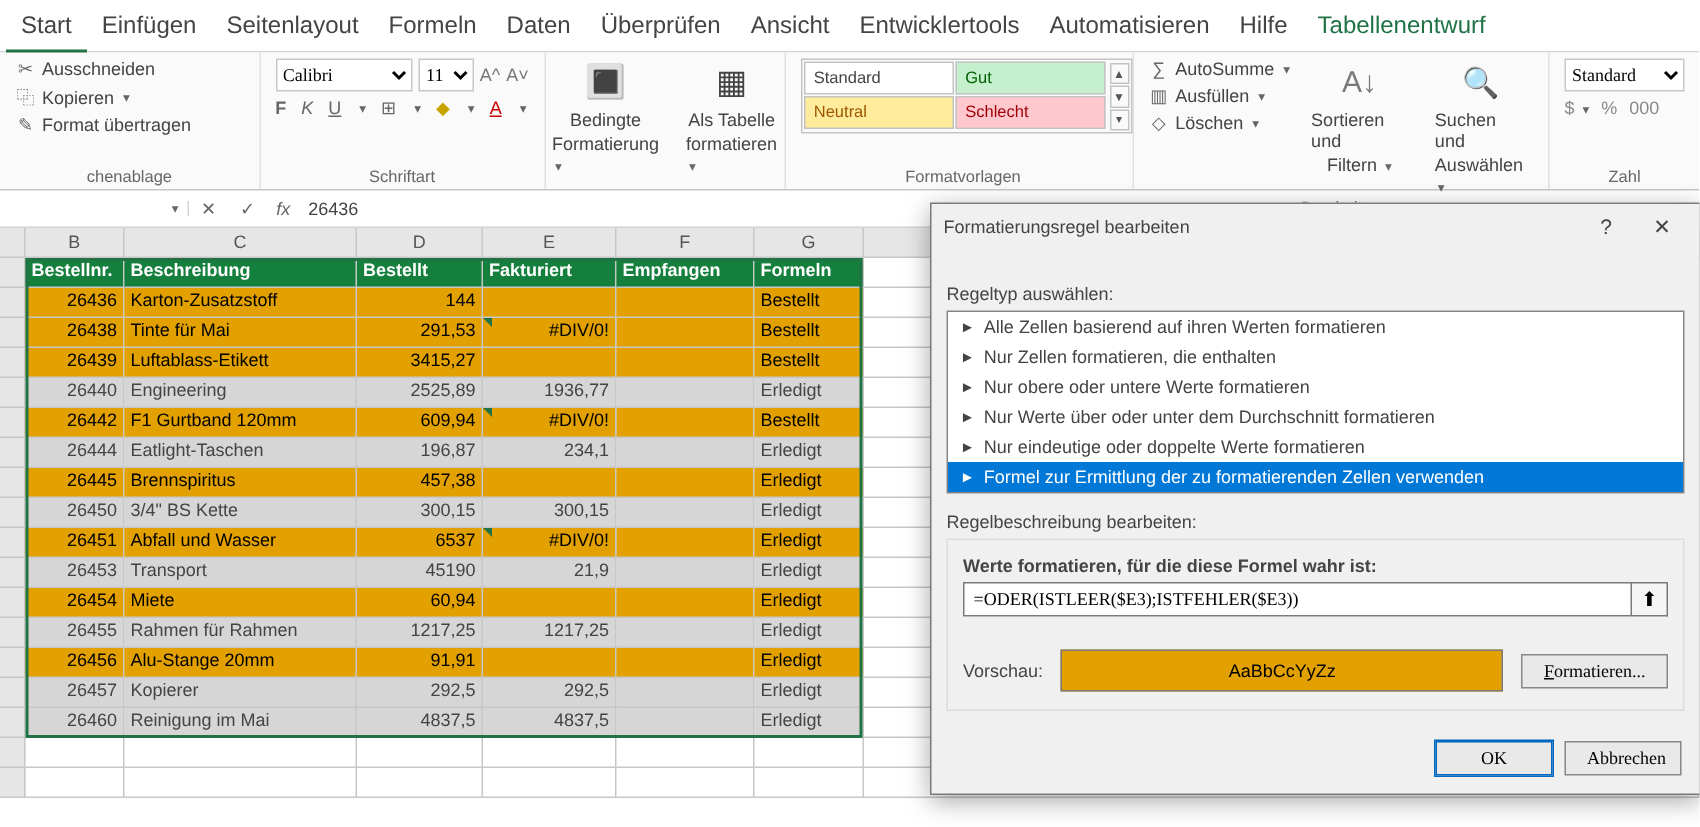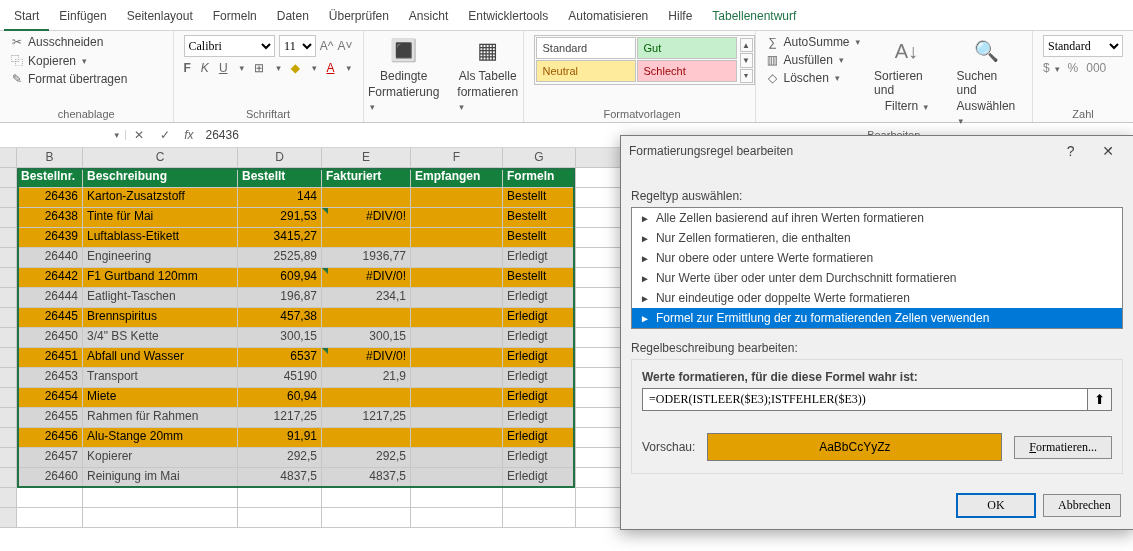--- a/index.html
+++ b/index.html
@@ -1,19 +1,19 @@
 <!DOCTYPE html>
 <html><head>
 <meta charset="utf-8">
 <style>
   * { box-sizing: border-box; }
   body { margin:0; font:12px 'Segoe UI', Tahoma, Arial, sans-serif; background:#fff; color:#444;
          width:1133px; height:551px; position:relative; overflow:hidden; }
   
-  .ribbon-tabs { display:flex; gap:0; padding:5px 4px 0 4px; font-size:12px; border-bottom:1px solid #d5d4d3; }
+  .ribbon-tabs { display:flex; gap:0; padding:5px 4px 0 4px; font-size:16px; border-bottom:1px solid #d5d4d3; }
   .ribbon-tabs span { padding:4px 10px 6px; cursor:pointer; }
   .ribbon-tabs span.active { border-bottom:2px solid #217346; margin-bottom:-1px; }
   .ribbon-tabs span.design { color:#217346; }
   .ribbon { display:flex; height:92px; border-bottom:1px solid #c9c8c7; background:#fafafa;}
   .group { border-right:1px solid #e1e1e1; padding:4px 10px 2px; display:flex; flex-direction:column; justify-content:space-between; }
   .group .items { display:flex; flex-direction:column; gap:4px; font-size:12px; }
   .group .items.horiz { flex-direction:row; gap:10px;}
   .group .label { text-align:center; font-size:11px; color:#666; padding-top:2px; }
   .chev { font-size:9px; color:#666; margin-left:2px;}
   .icon { display:inline-block; width:14px; text-align:center; color:#666; }

